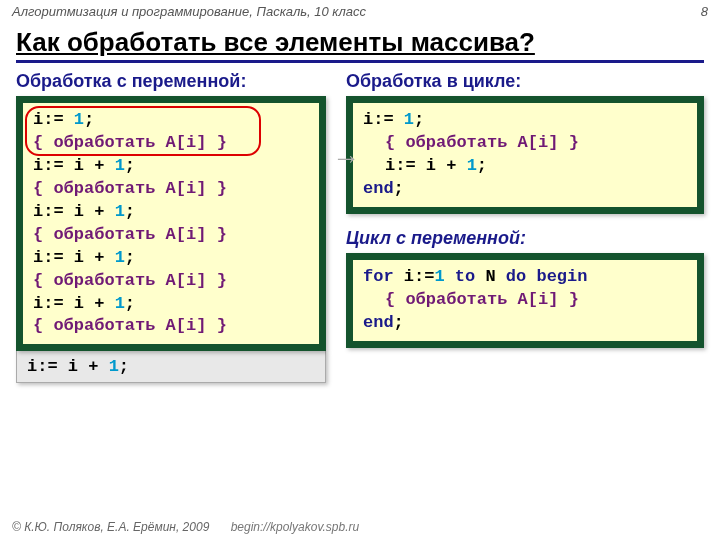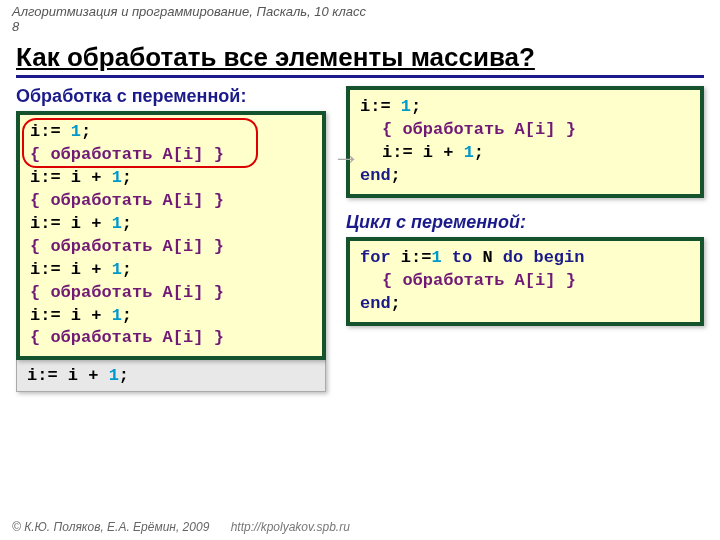--- a/index.html
+++ b/index.html
@@ -11,21 +11,20 @@
     overflow: hidden;
   }
   .header-bar {
     width: 100%;
     padding: 4px 12px;
     font-style: italic;
     color: #555;
     font-size: 13px;
     display: flex;
     justify-content: space-between;
-    flex-direction: column;
   }
   .title {
     font-size: 26px;
     font-weight: bold;
     padding: 4px 16px 2px;
     color: #000;
     text-decoration: underline;
   }
   .title-underline {
     height: 3px;
@@ -40,21 +39,21 @@
   .col-left { width: 310px; }
   .col-right { flex: 1; }
   .section-label {
     color: #1a1a8a;
     font-weight: bold;
     font-size: 18px;
     margin-bottom: 4px;
   }
   .code-box {
     background: #ffffcc;
-    border: 4px solid #14532d;
+    border: 7px solid #14532d;
     box-shadow: 2px 2px 4px rgba(0,0,0,0.25);
     padding: 6px 10px;
     font-family: "Courier New", monospace;
     font-size: 17px;
     font-weight: bold;
     line-height: 1.35;
     position: relative;
   }
   .code-box-gray {
     background: #e8e8e8;
@@ -120,33 +119,34 @@
         <div><span class="tok-comment">{ обработать A[i] }</span></div>
         <div><span class="tok-plain">i:= i + </span><span class="tok-num">1</span><span class="tok-plain">;</span></div>
         <div><span class="tok-comment">{ обработать A[i] }</span></div>
       </div>
     <div class="code-box-gray">
       <span class="tok-plain">i:= i + </span><span class="tok-num">1</span><span class="tok-plain">;</span>
     </div>
   </div>
 
   <div class="col-right">
+    <div class="section-label">Обработка в цикле:</div>
     <div class="code-box" id="right-box1">
         <div><span class="tok-plain">i:= </span><span class="tok-num">1</span><span class="tok-plain">;</span></div>
         <div><span class="indent"><span class="tok-comment">{ обработать A[i] }</span></span></div>
         <div><span class="indent"><span class="tok-plain">i:= i + </span><span class="tok-num">1</span><span class="tok-plain">;</span></span></div>
         <div><span class="tok-kw">end</span><span class="tok-plain">;</span></div>
       </div>
     <div class="section-label mt" style="position:relative;">Цикл с переменной:</div>
     <div class="code-box" id="right-box2">
         <div><span class="tok-kw">for</span><span class="tok-plain"> i:=</span><span class="tok-num">1</span><span class="tok-plain"> </span><span class="tok-kw">to</span><span class="tok-plain"> N </span><span class="tok-kw">do begin</span></div>
         <div><span class="indent"><span class="tok-comment">{ обработать A[i] }</span></span></div>
         <div><span class="tok-kw">end</span><span class="tok-plain">;</span></div>
       </div>
   </div>
 </div>
 
 <span class="arrow arrow-right" style="left:332px; top:141px;"></span>
 
 <div class="footer">
   <span>© К.Ю. Поляков, Е.А. Ерёмин, 2009</span>
-  <span class="url">http://kpolyakov.spb.ru</span>
+  <span class="url">begin://kpolyakov.spb.ru</span>
 </div>
 
 </body></html>

